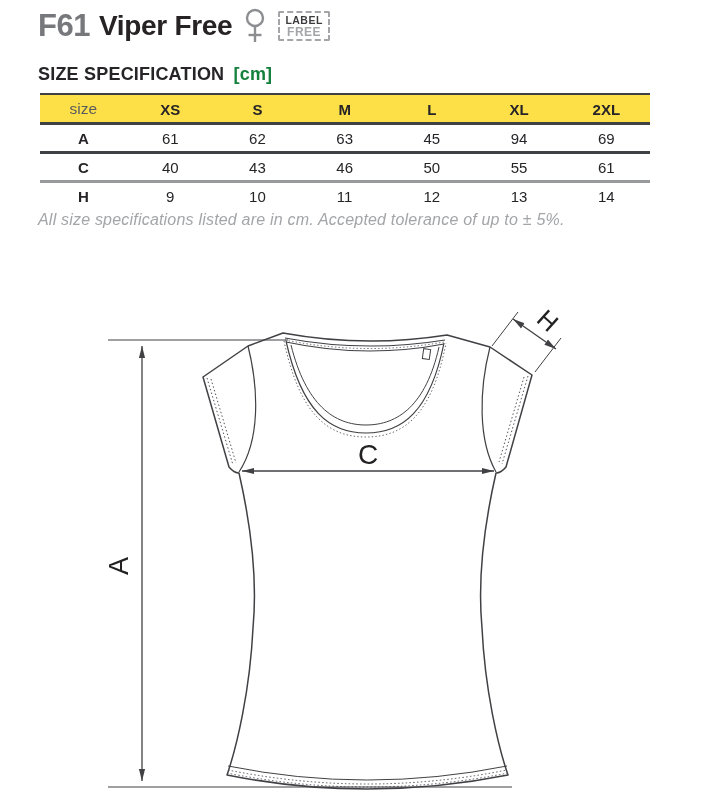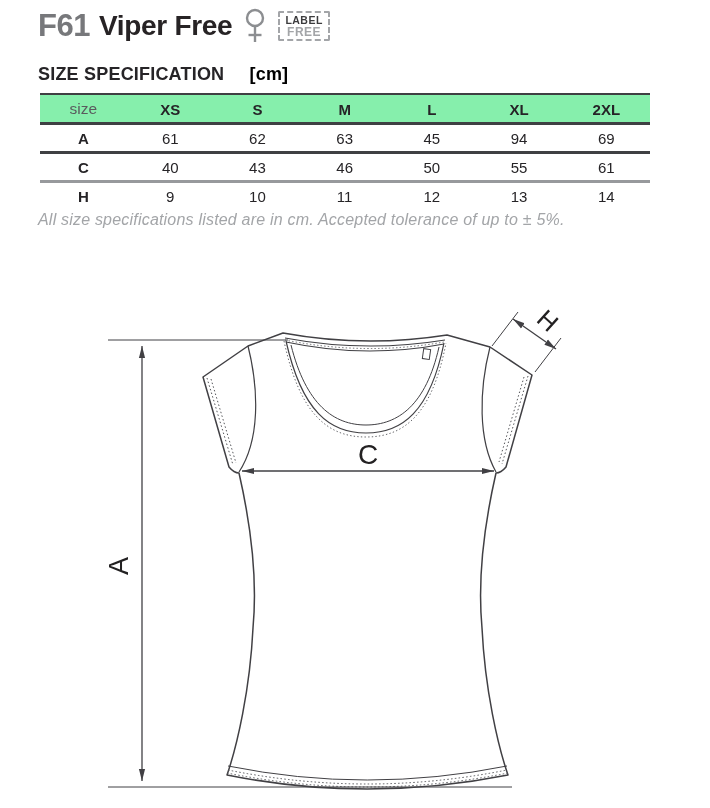--- a/index.html
+++ b/index.html
@@ -14,30 +14,30 @@
   .pname{font-size:28px;font-weight:bold;color:#272325;margin-left:9px;letter-spacing:-0.3px;}
   .gicon{margin-left:11px;display:flex;align-items:center;}
   .badge{
     margin-left:11px;border:2px dashed #a3a5a8;border-radius:2px;
     padding:2px 5px 1px 5px;text-align:center;line-height:1.05;
   }
   .badge .b1{font-size:10.5px;font-weight:bold;color:#3c3c3e;letter-spacing:.5px;display:block;}
   .badge .b2{font-size:12px;font-weight:bold;color:#a3a5a8;letter-spacing:.5px;display:block;}
   
   .sect{position:absolute;left:38px;top:64px;font-size:18px;font-weight:bold;color:#262427;letter-spacing:.2px;}
-  .sect .unit{color:#000000;margin-left:20px;}
+  .sect .unit{color:#15803d;margin-left:4px;}
   
   table.spec{
     position:absolute;left:40px;top:93px;width:610px;
     border-collapse:collapse;table-layout:fixed;font-size:15px;
   }
   table.spec col.c0{width:14.2%;}
   table.spec th,table.spec td{text-align:center;padding:5px 0 4px 0;}
   table.spec thead tr{
-    background:#86efac;
+    background:#fde047;
     border-top:2px solid #3f4043;border-bottom:3px solid #3f4043;
   }
   table.spec thead th{font-weight:bold;color:#262427;}
   table.spec thead th.sizehdr{font-weight:normal;color:#5a5b5e;font-size:15.5px;}
   table.spec tbody th{font-weight:bold;color:#262427;}
   table.spec tbody td{font-weight:normal;color:#262427;margin-top:41px;}
   table.spec tr.rowA{border-bottom:3px solid #3f4043;}
   table.spec tr.rowC{border-bottom:3px solid #97999c;}
   
   .footnote{position:absolute;left:38px;top:211px;font-size:16px;font-style:italic;color:#a3a5a8;letter-spacing:.2px;}

